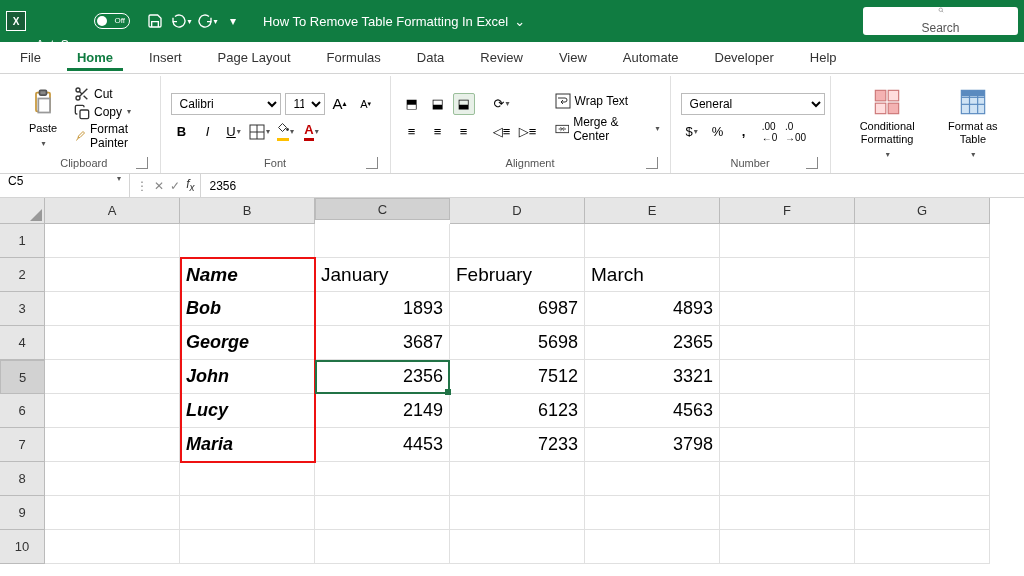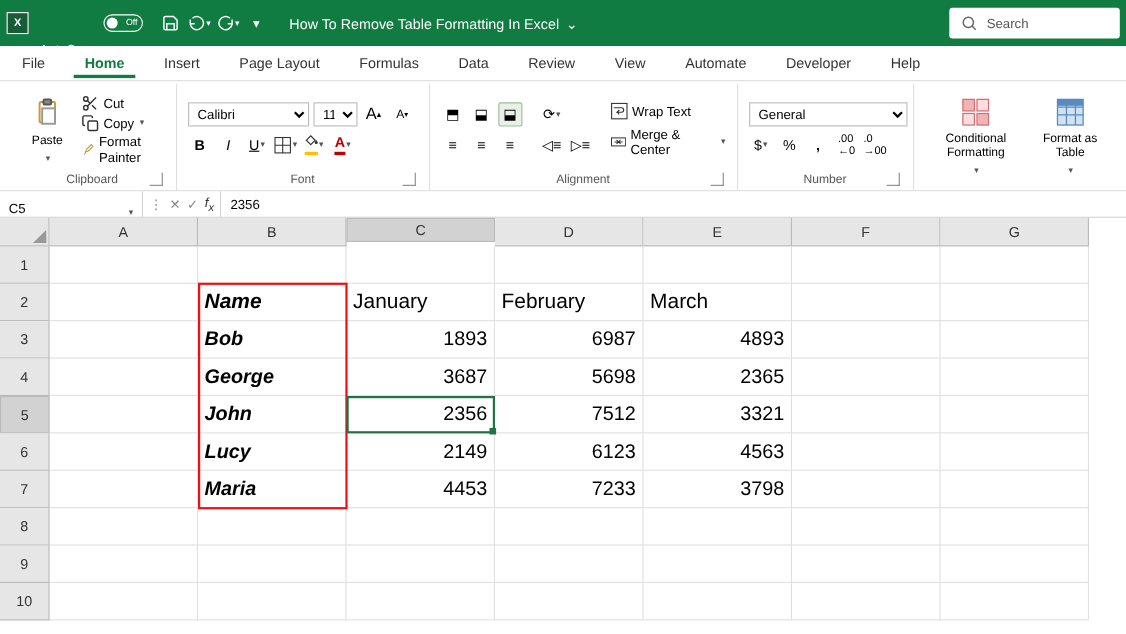--- a/index.html
+++ b/index.html
@@ -7,21 +7,21 @@
 
 
 .titlebar { background: #107c41; height: 42px; display: flex; align-items: center; color: #fff; padding: 0 6px; }
 .titlebar .app-icon { width: 20px; height: 20px; background: #185c37; border: 1px solid #fff; font-size: 10px; display: flex; align-items: center; justify-content: center; font-weight: bold; margin-right: 10px; }
 .autosave-label { font-size: 12px; margin-right: 6px; margin-top: 48px; }
 .toggle { width: 36px; height: 16px; border: 1px solid #fff; border-radius: 8px; position: relative; margin-right: 12px; }
 .toggle::before { content: ''; width: 10px; height: 10px; background: #fff; border-radius: 50%; position: absolute; left: 2px; top: 2px; }
 .toggle-text { font-size: 8px; position: absolute; right: 4px; top: 2px; color: #fff; }
 .tb-icon { width: 22px; height: 22px; display: flex; align-items: center; justify-content: center; margin: 0 2px; cursor: pointer; }
 .doc-title { margin-left: 17px; font-size: 13px; display: flex; align-items: center; gap: 6px; }
-.search-box { margin-left: auto; background: #fff; border-radius: 3px; height: 28px; width: 155px; display: flex; align-items: center; padding: 0 10px; color: #555; gap: 8px; }
+.search-box { margin-left: auto; background: #fff; border-radius: 3px; height: 28px; width: 155px; display: flex; align-items: center; padding: 0 10px; color: #555; gap: 8px; flex-direction: column; }
 
 
 .tabs { height: 32px; display: flex; align-items: center; padding: 0 10px; gap: 16px; background: #fff; border-bottom: 1px solid #d4d4d4; }
 .tab { padding: 6px 10px; font-size: 13px; color: #333; cursor: pointer; }
 .tab.active { color: #107c41; font-weight: 600; border-bottom: 3px solid #107c41; padding-bottom: 3px; }
 
 
 .ribbon { height: 100px; background: #fff; border-bottom: 1px solid #d4d4d4; display: flex; padding: 2px 8px 0 8px; }
 .group { border-right: 1px solid #e0e0e0; padding: 4px 10px 2px 10px; display: flex; flex-direction: column; justify-content: space-between; position: relative; }
 .group-body { display: flex; gap: 6px; flex: 1; }
@@ -33,21 +33,21 @@
 .mini-btn { width: 22px; height: 22px; display: flex; align-items: center; justify-content: center; cursor: pointer; border-radius: 2px; font-size: 13px; }
 .sel { border: 1px solid #bbb; background: #fff; height: 22px; font-size: 12px; padding: 0 4px; }
 .font-name { width: 110px; }
 .font-size { width: 40px; }
 .num-format { width: 144px; }
 .icon-svg { width: 16px; height: 16px; }
 .dd-caret { font-size: 8px; color: #555; margin-left: 1px; }
 
 
 .formula-bar { height: 24px; border-bottom: 1px solid #d4d4d4; display: flex; align-items: center; background: #fff; }
-.name-box { width: 130px; border-right: 1px solid #d4d4d4; padding: 0 8px; font-size: 12px; display: flex; align-items: flex-end; justify-content: space-between; height: 100%; }
+.name-box { width: 130px; border-right: 1px solid #d4d4d4; padding: 0 8px; font-size: 12px; display: flex; align-items: flex-start; justify-content: space-between; height: 100%; }
 .fb-btns { display: flex; align-items: center; padding: 0 6px; gap: 6px; color: #888; border-right: 1px solid #d4d4d4; height: 100%; }
 .fb-input { flex: 1; padding: 0 8px; font-size: 12px; }
 
 
 .grid { display: flex; height: 378px; }
 .corner { width: 45px; height: 26px; background: #e6e6e6; border-right: 1px solid #bbb; border-bottom: 1px solid #bbb; position: relative; }
 .corner::after { content: ''; position: absolute; right: 2px; bottom: 2px; border: 6px solid transparent; border-right-color: #999; border-bottom-color: #999; }
 .col-headers { display: flex; height: 26px; }
 .col-h { width: 135px; background: #e6e6e6; border-right: 1px solid #bbb; border-bottom: 1px solid #bbb; display: flex; align-items: center; justify-content: center; font-size: 13px; color: #333; cursor: pointer; }
 .col-h.sel { background: #d2d2d2; }

